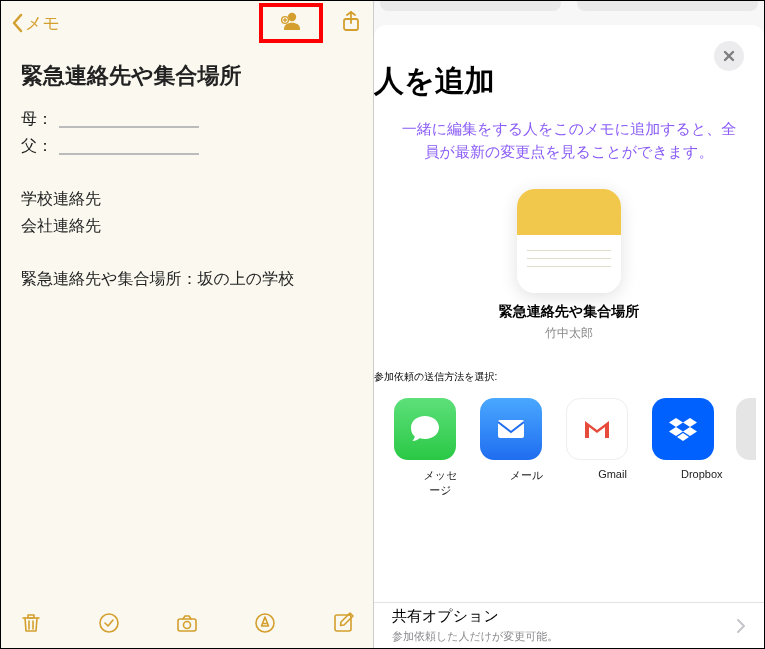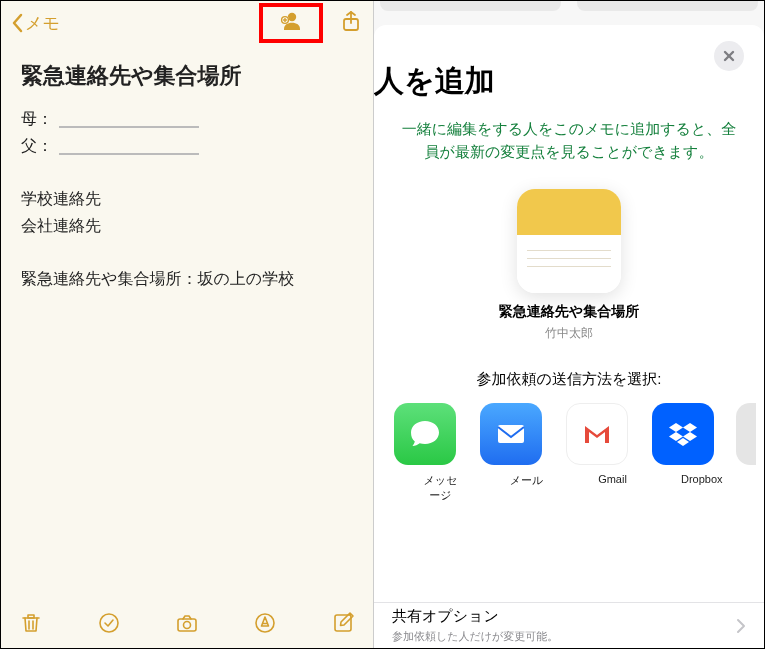--- a/index.html
+++ b/index.html
@@ -136,21 +136,21 @@
     overflow:auto;
   }
   .r-title {
     font-size: 30px;
     font-weight: 700;
     margin-top: 36px;
   }
   .r-desc {
     text-align: center;
     font-size: 15px;
-    color: #15803d;
+    color: #8b5cf6;
     margin: 16px 24px 0 24px;
     line-height: 1.5;
   }
   .r-noteicon {
     width: 104px;
     height: 104px;
     margin: 26px auto 10px auto;
     background: #fff;
     border-radius: 18px;
     box-shadow: 0 4px 18px rgba(0,0,0,0.12);
@@ -168,22 +168,22 @@
     margin-top: 10px;
   }
   .r-noteowner {
     text-align:center;
     font-size:12px;
     color:#888;
     margin-top:4px;
     margin-bottom: 28px;
   }
   .r-sendlabel {
-    text-align:center;
-    font-size:15px;
+    text-align:left;
+    font-size:10px;
     font-weight:500;
     margin-bottom: 14px;
   }
   .r-apps {
     display:flex;
     gap: 20px;
     padding: 0 8px 16px 18px;
     align-items:flex-start;
     overflow:hidden;
   }

